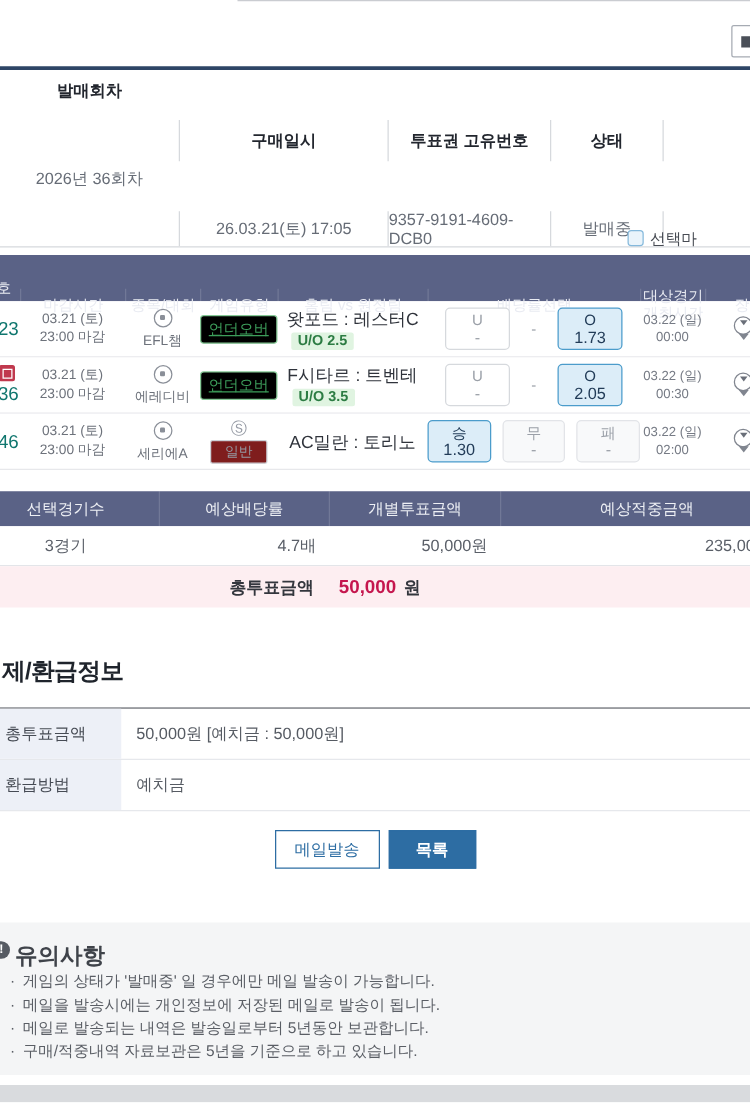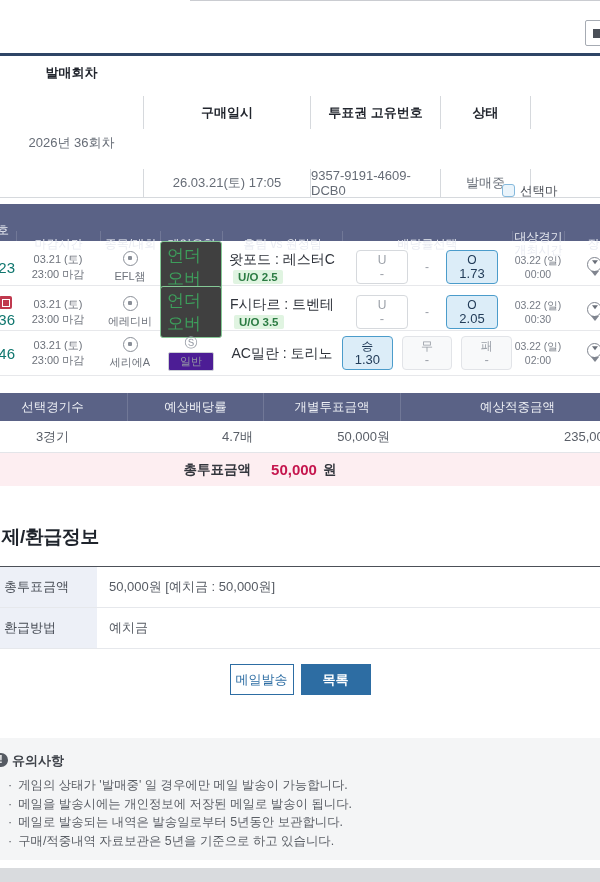--- a/index.html
+++ b/index.html
@@ -40,23 +40,23 @@
             align-items:center; height:45px; border-bottom:1px solid #e7e8eb; background:#fff; }
   .cell { display:flex; flex-direction:column; align-items:center; justify-content:center; }
   .cell.num { align-items:flex-end; padding-right:1px; }
   .gnum { font-size:15px; color:#0f766e; }
   .flag { width:13px; height:13px; background:#c0394e; border-radius:2px; margin-bottom:2px; margin-right:3px; position:relative; }
   .flag::after { content:""; position:absolute; left:3px; top:3px; width:6px; height:6px; border:1.5px solid #fff; }
   .deadline { font-size:11px; color:#6d727b; line-height:15px; text-align:center; }
   .sport-ball { width:15px; height:15px; border:1.5px solid #8a8f98; border-radius:50%; position:relative; margin-bottom:3px; }
   .sport-ball::after { content:""; position:absolute; left:4px; top:4px; width:4px; height:4px; background:#8a8f98; border-radius:1px; }
   .league { font-size:11px; color:#6d727b; }
-  .badge-uo { border:1px solid #85c996; color:#3d9e5b; border-radius:3px; padding:2px 6px; font-size:17px; background:#404040; }
+  .badge-uo { border:1px solid #85c996; color:#3d9e5b; border-radius:3px; padding:2px 6px; font-size:12px; background:#000000;text-decoration:underline; }
   .s-icon { font-size:13px; color:#959aa4; line-height:14px; margin-bottom:2px; }
-  .badge-normal { border:1px solid #cdd0d6; color:#959aa4; border-radius:2px; padding:1px 11px; font-size:11px; background:#4c1d95; }
+  .badge-normal { border:1px solid #cdd0d6; color:#959aa4; border-radius:2px; padding:1px 11px; font-size:11px; background:#7f1d1d; }
   .teams { font-size:14px; color:#2f333b; font-weight:500; line-height:16px; }
   .uo-line { display:inline-block; margin-top:3px; background:#e0f4e1; color:#2c7c43; font-weight:bold;
              font-size:11.5px; padding:1px 5px; border-radius:2px; align-self:flex-start; margin-left:4px; }
   .cell.teams-cell { align-items:center; }
   .teams-stack { display:flex; flex-direction:column; align-items:flex-start; }
   .odds-cell { flex-direction:row; gap:9px; }
   .obox { width:52px; height:34px; border:1px solid #d6d9dd; border-radius:4px; background:#fff;
           display:flex; flex-direction:column; align-items:center; justify-content:center;
           font-size:12px; line-height:14px; color:#9ba0a8; }
   .obox.mute { background:#f8f9fa; border-color:#e2e4e8; }
@@ -94,28 +94,28 @@
                letter-spacing:-0.5px; white-space:nowrap; }
   .pay-table { position:absolute; left:-22px; top:566px; width:656px; border-top:1px solid #4c5058; }
   .pay-row { display:flex; height:41px; border-bottom:1px solid #e6e8ec; background:#fff; }
   .pay-label { width:119px; background:#edf0f7; display:flex; align-items:center; padding-left:26px;
                font-size:13px; color:#464b54; }
   .pay-value { flex:1; display:flex; align-items:center; padding-left:12px; font-size:13px; color:#565b63; }
 
   
   .actions { position:absolute; left:0; top:664px; width:600px; display:flex; justify-content:center; gap:7px; }
   .btn { height:31px; display:flex; align-items:center; justify-content:center; font-size:13px; cursor:pointer; }
-  .btn-mail { width:64px; background:#fff; border:1px solid #2d6da3; color:#2d6da3; }
+  .btn-mail { width:84px; background:#fff; border:1px solid #2d6da3; color:#2d6da3; }
   .btn-list { width:70px; background:#2d6da3; border:1px solid #2d6da3; color:#fff; font-weight:bold; }
 
   
   .notice { position:absolute; left:0; top:738px; width:600px; height:122px; background:#f4f5f6; }
   .notice-alert { position:absolute; left:-6px; top:15px; width:14px; height:14px; border-radius:50%;
                   background:#565b63; color:#fff; font-size:10px; font-weight:bold; text-align:center; line-height:14px; }
-  .notice-title { position:absolute; left:12px; top:14px; font-size:13px; font-weight:bold; color:#3f434a; }
+  .notice-title { position:absolute; left:12px; top:14px; font-size:18px; font-weight:bold; color:#3f434a; }
   .notice-items { position:absolute; left:8px; top:38px; }
   .notice-item { font-size:12.4px; color:#5a5e65; line-height:18.5px; white-space:nowrap; }
   .notice-item .bullet { margin-right:6px; color:#5a5e65; }
 
   .footer-bar { position:absolute; left:0; top:868px; width:600px; height:14px; background:#d9dbde; }
 </style>
 </head>
 <body>
 
 <div class="viewport">

